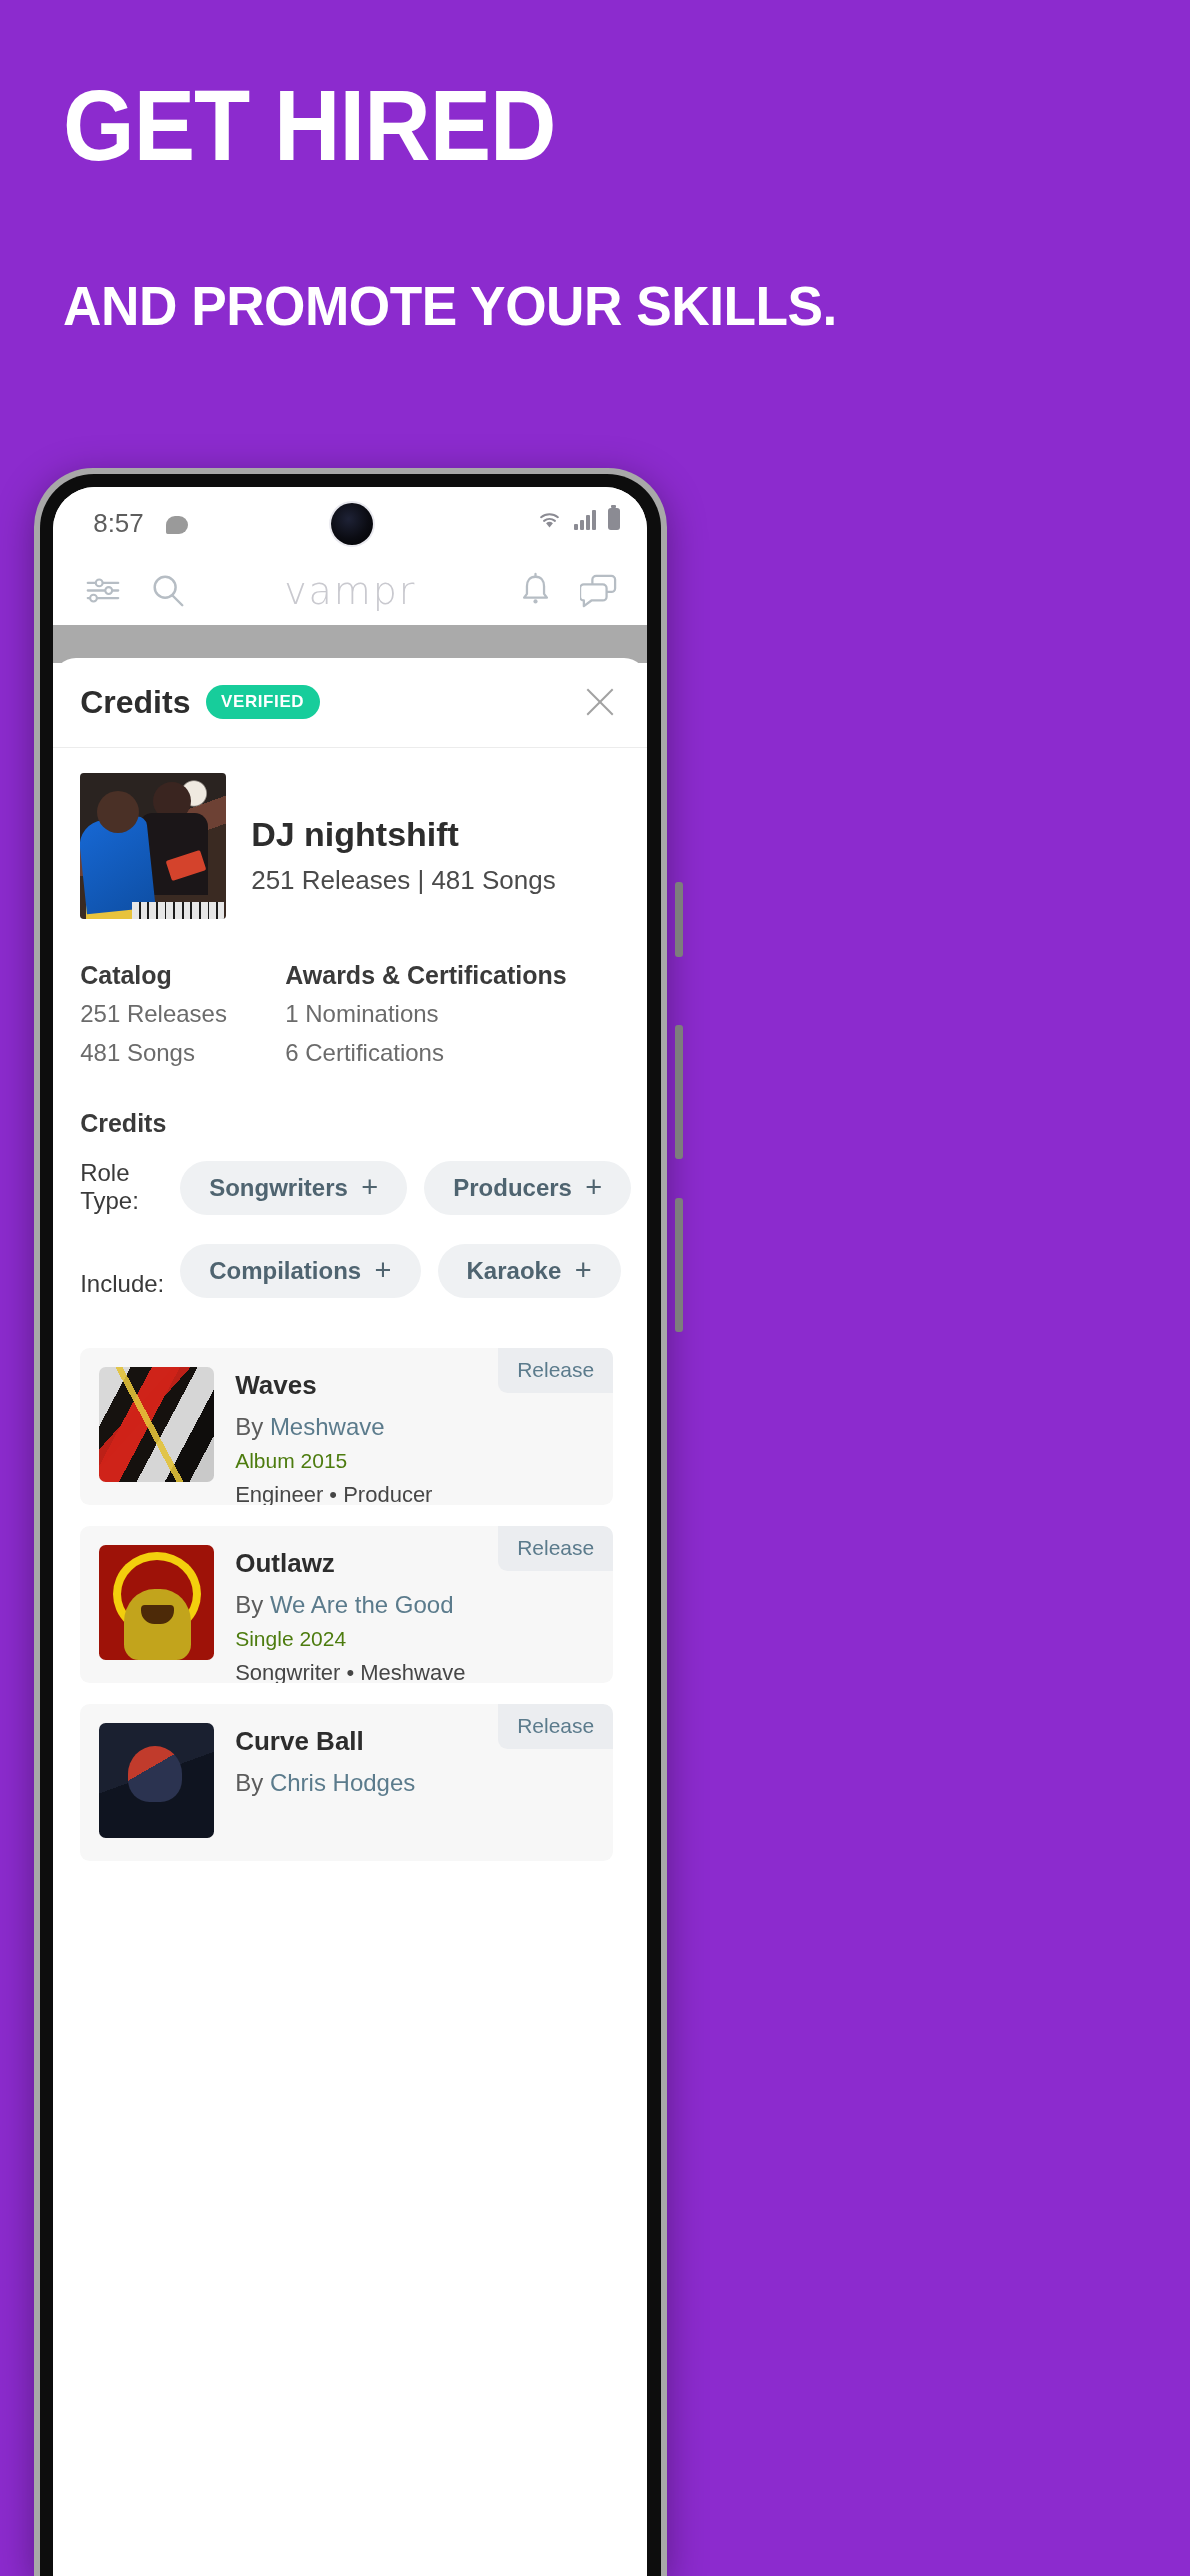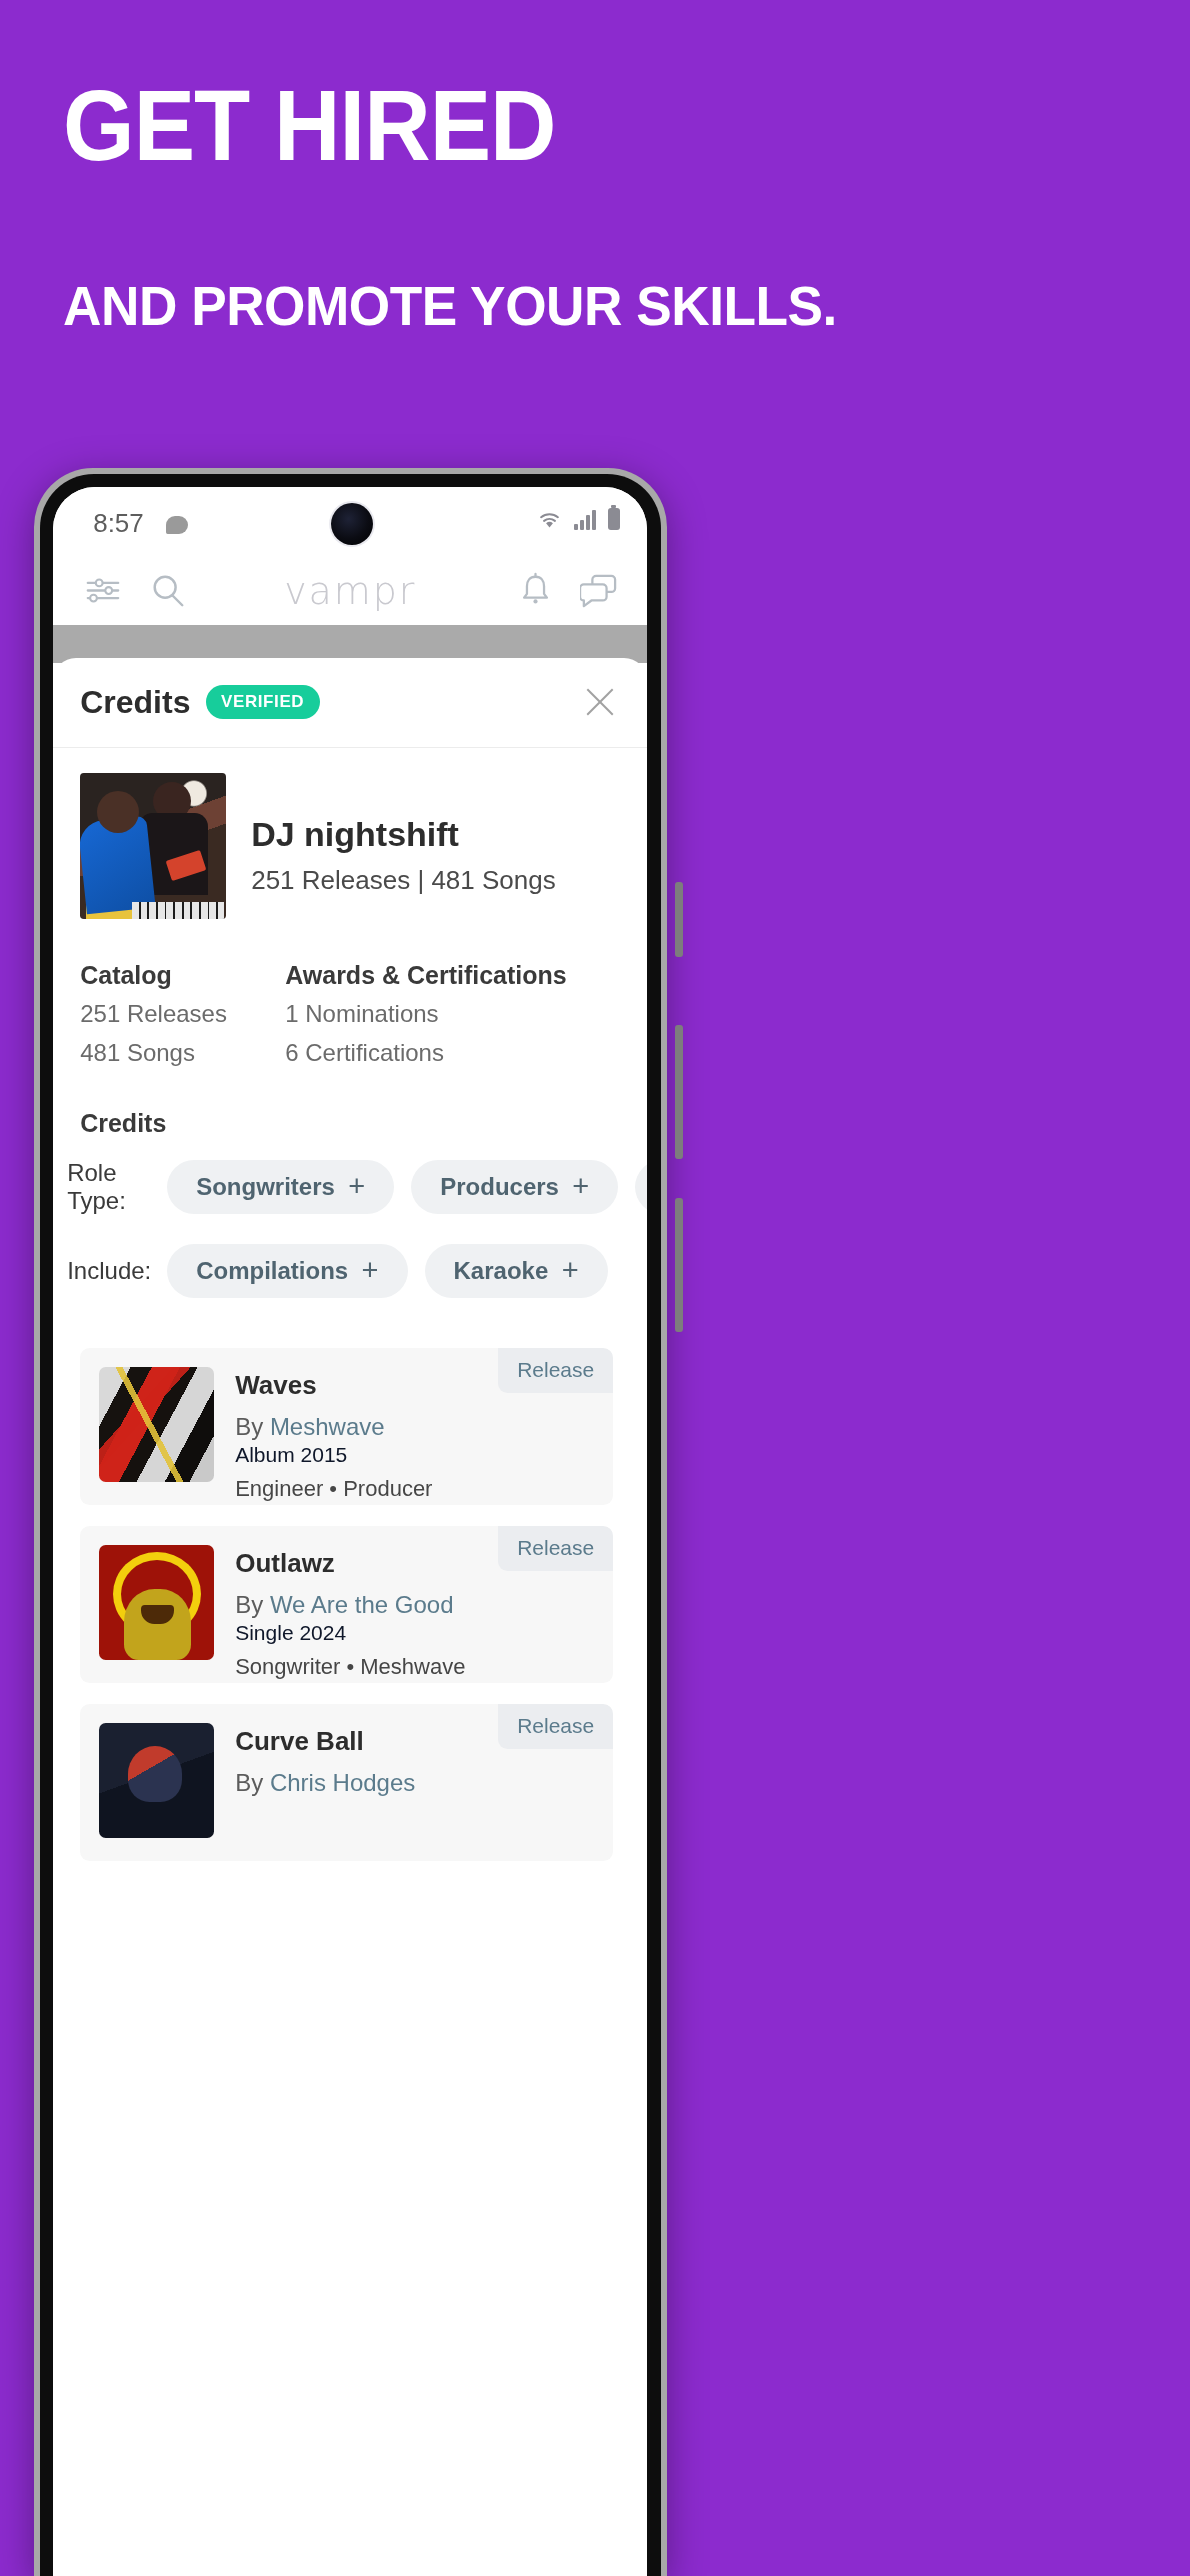--- a/index.html
+++ b/index.html
@@ -170,21 +170,21 @@
 
   
   #statcols { display:flex; padding:42px 0 0 27px;gap:23px; }
   .statcol { width:182px; }
   .statcol.wide { width:326px; }
   .stat-h { font-size:25px; font-weight:bold; color:#3a3a3a; }
   .stat-l { font-size:24px; color:#6b6b6b; margin-top:10.5px; }
 
   
   #credits-h { font-size:25px; font-weight:bold; color:#3a3a3a; padding:42px 0 0 27px; }
-  .filter-row { display:flex; align-items:center; padding-left:14px; margin-top:21px; }
+  .filter-row { display:flex; align-items:flex-end; padding-left:27px; margin-top:21px; }
   .filter-label { font-size:24px; color:#3a3a3a; width:100px; flex:none; }
   .chips { display:flex; gap:17px; }
   .chip {
     background:#eff1f3; border-radius:27px;
     padding:0 29px; height:54px;
     display:flex; align-items:center; gap:13.4px;
     font-size:24px; color:#4f6470; font-weight:bold;
     white-space:nowrap; flex:none;
   }
   .chip .plus { font-size:29px; font-weight:normal; color:#50646f; }
@@ -231,21 +231,21 @@
   }
   .art-curve:after {
     content:""; position:absolute; left:29px; top:23px; width:54px; height:56px;
     background:linear-gradient(150deg,#c13b2c 0 40%, #2b3350 40% 100%);
     border-radius:50% 50% 40% 40%;
   }
   .card-body { padding-left:21px; padding-top:3.8px; }
   .c-title { font-size:26px; font-weight:bold; color:#2d2d2d; }
   .c-by { font-size:24px; color:#5c5c5c; margin-top:11.5px; }
   .c-by b { color:#5b7b8c; font-weight:normal; }
-  .c-meta { font-size:21px; color:#0f172a; margin-top:2px; }
+  .c-meta { font-size:21px; color:#4d7c0f; margin-top:8px; }
   .c-roles { font-size:22px; color:#464646; margin-top:9.6px; }
   .c-badge {
     position:absolute; right:0; top:0;
     background:#ebedf0; color:#5b7b8c;
     font-size:21px; padding:10.5px 19px;
     border-radius:0 9.6px 0 9.6px;
   }
 
   .icon { display:block; }
 </style>

